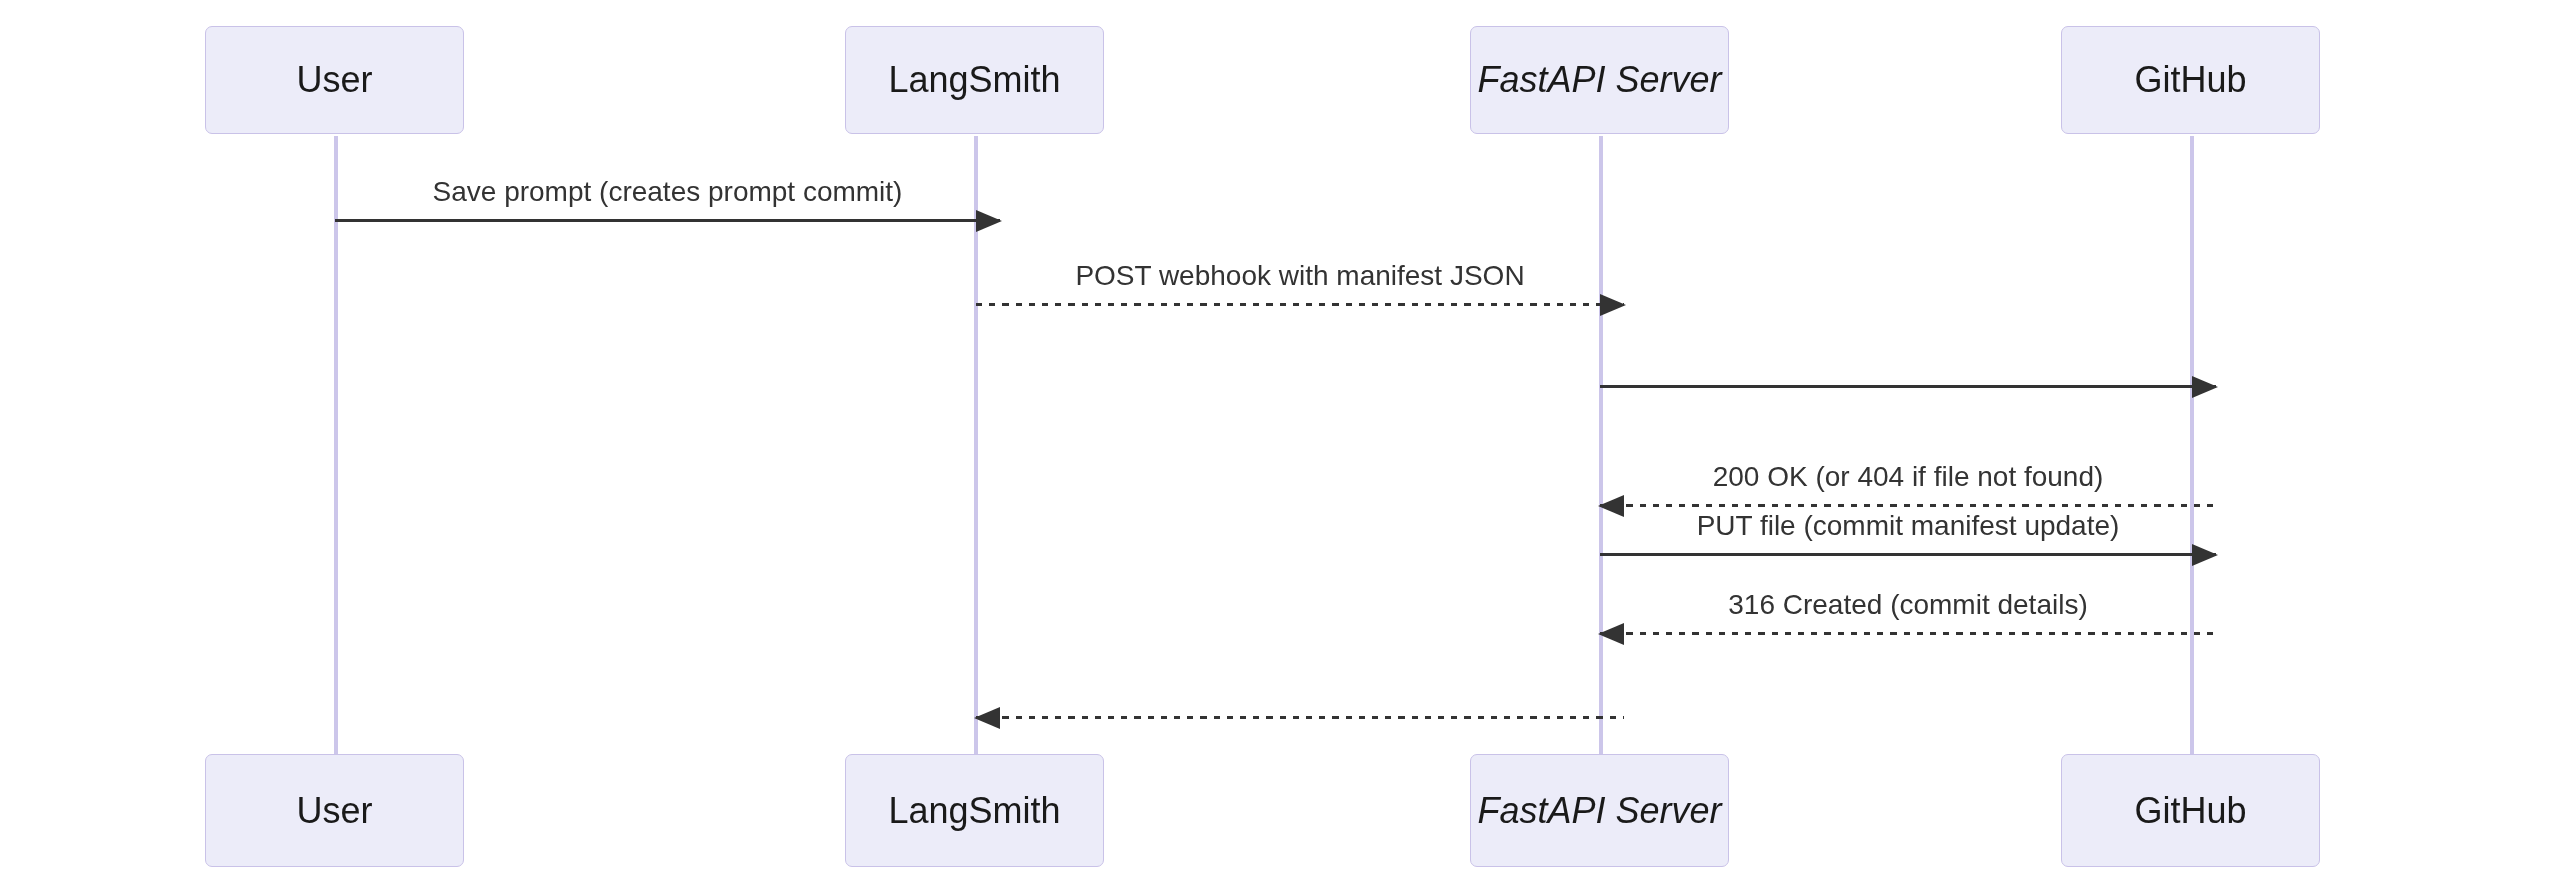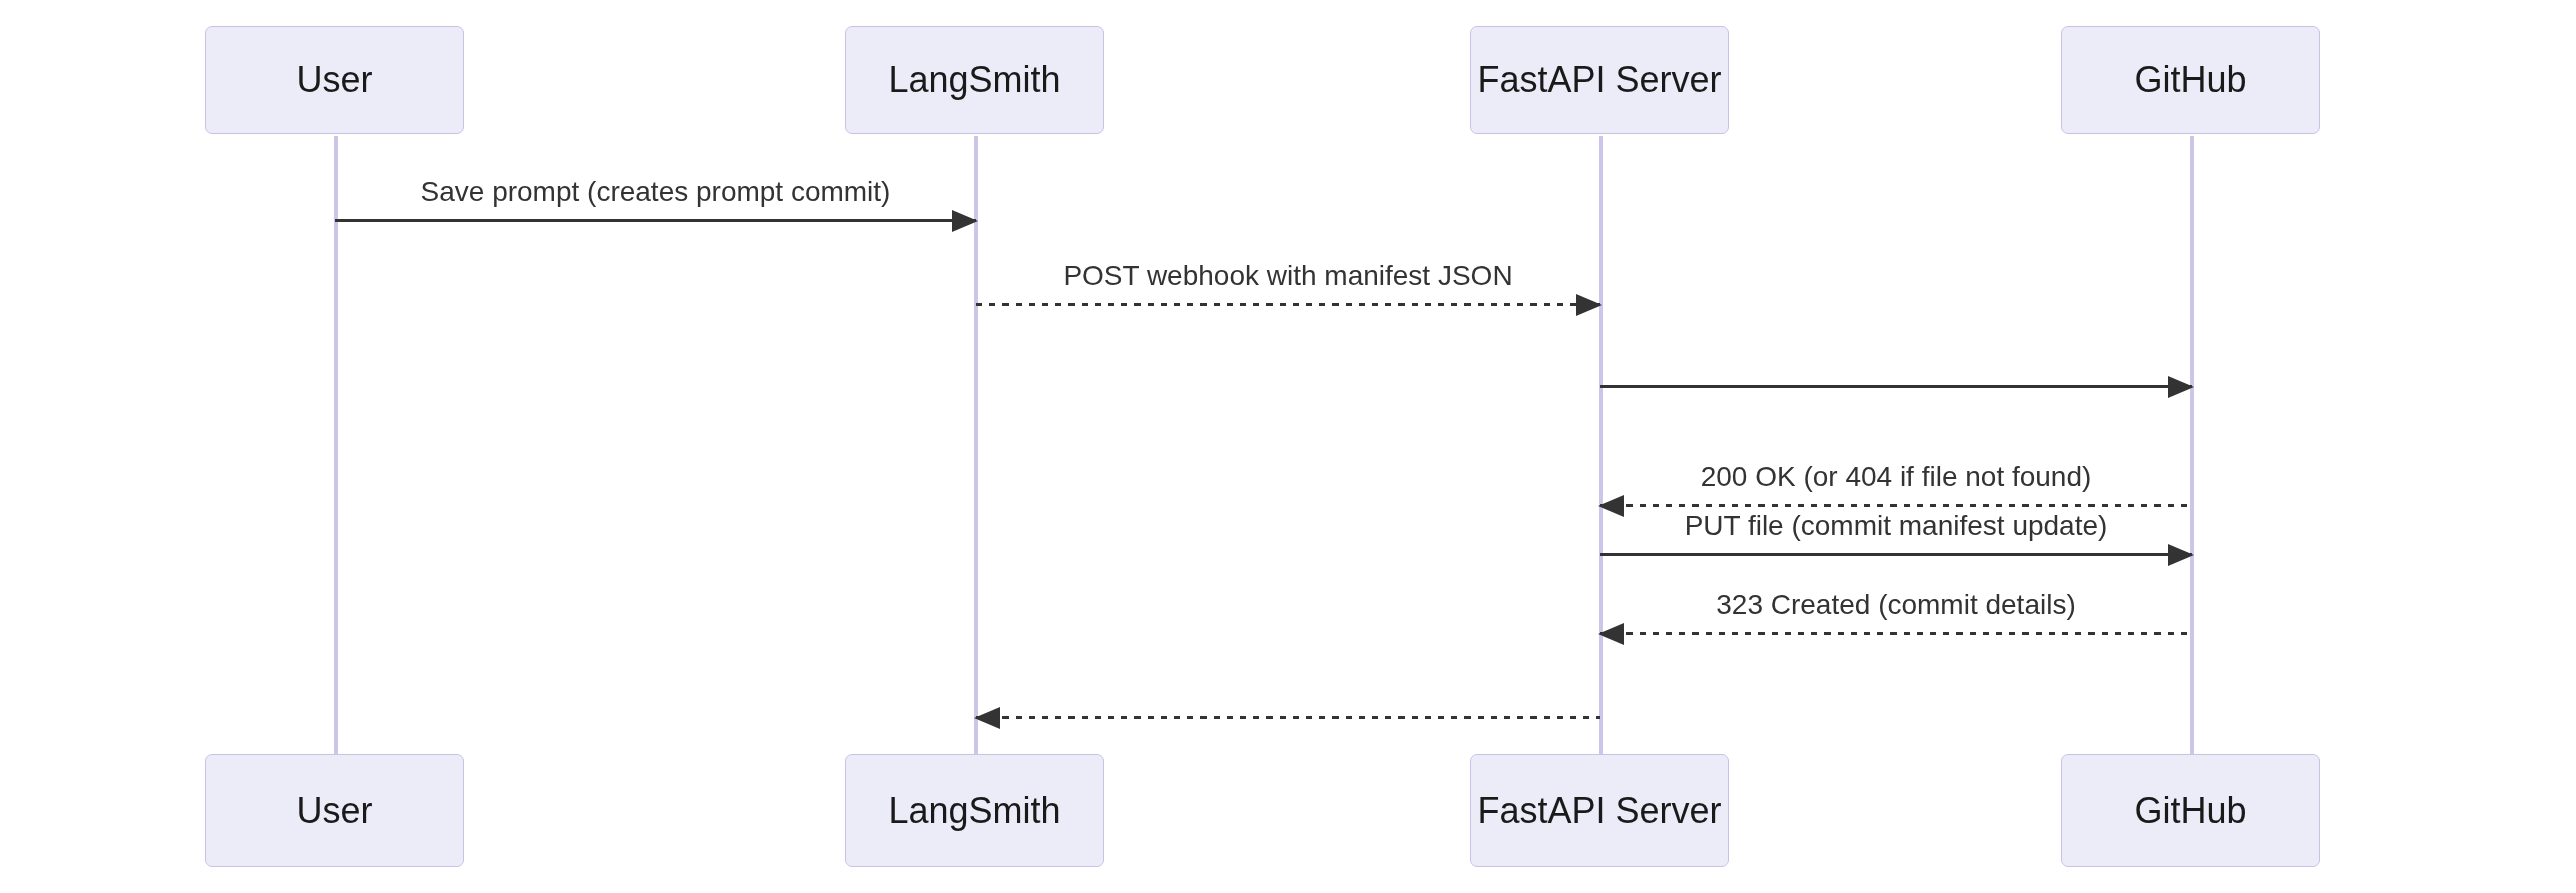--- a/index.html
+++ b/index.html
@@ -18,21 +18,21 @@
 
   
   .actor {
     position: absolute;
     top: 0;
     width: 261px;
     height: 894px;
   }
   .a0 { left: 205px; }
   .a1 { left: 845px; }
-  .a2 { left: 1470px; }
+  .a2 { left: 1470px; font-style: italic; }
   .a3 { left: 2061px; }
 
   .actor-box {
     position: absolute;
     left: 0;
     width: 257px;
     border: 1.8px solid var(--actorBorder, #c9c2e8);
     border-radius: 7px;
     background: var(--actorFill, #ececf9);
     color: var(--actorText, #1a1a1a);
@@ -51,20 +51,21 @@
     left: 129px;
     width: 3.5px;
     height: 618px;
     background: var(--lifeline, #ccc6ea);
   }
 
   
   .msg {
     position: absolute;
     height: 51px;
+    padding-left: 24px;
   }
   .m0 { left: 335px;  width: 641px; top: 171px; }
   .m1 { left: 976px; width: 624px; top: 255px; }
   .m2 { left: 1600px; width: 592px; top: 337px; }
   .m3 { left: 1600px; width: 592px; top: 419px; margin-top: 37px; }
   .m4 { left: 1600px; width: 592px; top: 505px; }
   .m5 { left: 1600px; width: 592px; top: 584px; }
   .m6 { left: 976px; width: 624px; top: 668px; }
 
   .msg-label {
@@ -163,21 +164,21 @@
     <div class="msg-arrow"></div>
   </div>
 
   <div class="msg m4 solid right">
     <div class="msg-label">PUT file (commit manifest update)</div>
     <div class="msg-line"></div>
     <div class="msg-arrow"></div>
   </div>
 
   <div class="msg m5 dashed left">
-    <div class="msg-label">323 Created (commit details)</div>
+    <div class="msg-label">316 Created (commit details)</div>
     <div class="msg-line"></div>
     <div class="msg-arrow"></div>
   </div>
 
   <div class="msg m6 dashed left">
     <div class="msg-line"></div>
     <div class="msg-arrow"></div>
   </div>
 
 </div>

